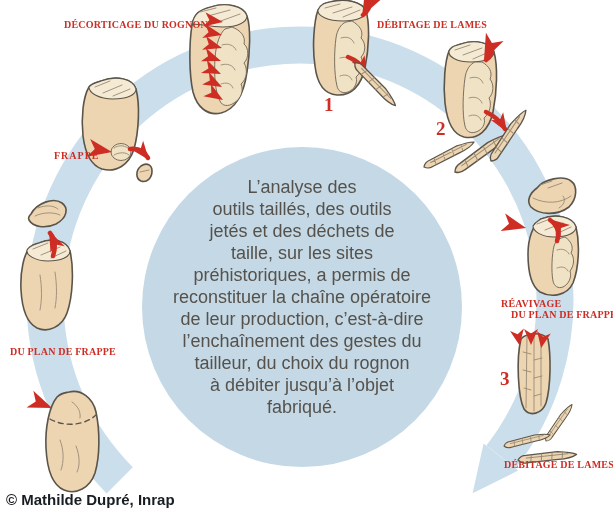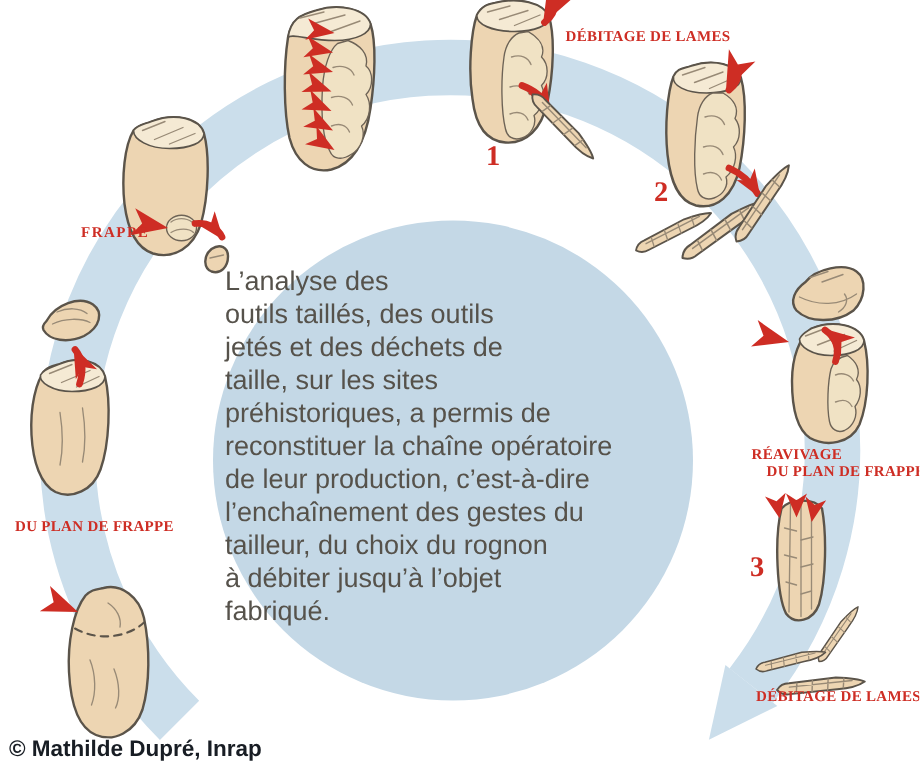--- a/index.html
+++ b/index.html
@@ -21,21 +21,21 @@
   .circleFill{fill:var(--circle);}
   .dashed{fill:none;stroke:var(--outline);stroke-width:1.4;stroke-dasharray:5 4;stroke-linecap:round;}
   #blade .stone{stroke-width:1.2;}
   .red-label{position:absolute;font-family:"Liberation Serif",serif;font-weight:bold;
              font-size:10px;line-height:11px;color:var(--red);letter-spacing:0.2px;white-space:nowrap;}
   .indent1{display:block;padding-left:8px;}
   .indent2{display:block;padding-left:10px;}
   .ln{display:block;}
   .step-num{position:absolute;font-family:"Liberation Serif",serif;font-weight:bold;
             font-size:19px;color:var(--red);}
-  .center-text{position:absolute;left:150px;top:176px;width:304px;
+  .center-text{position:absolute;left:150px;top:176px;width:304px;text-align:center;
                font-size:18px;line-height:22px;color:var(--paragraph);white-space:pre-line;}
   .credit{position:absolute;left:6px;top:491px;font-weight:bold;font-size:15px;color:#181d24;
           text-shadow:-1px -1px 0 #fff,1px -1px 0 #fff,-1px 1px 0 #fff,1px 1px 0 #fff,
                       0 -1px 0 #fff,0 1px 0 #fff,-1px 0 0 #fff,1px 0 0 #fff;}
 </style>
 </head>
 <body>
 
 <div class="stage">
 
@@ -156,20 +156,21 @@
         <use href="#chevron" class="redfill" transform="translate(510,331) rotate(-10)"></use>
         <use href="#chevron" class="redfill" transform="translate(524,329)"></use>
         <use href="#chevron" class="redfill" transform="translate(537,331) rotate(10)"></use>
       </g>
       <use href="#blade" transform="translate(546,441) rotate(-55) scale(0.8)"></use>
       <use href="#blade" transform="translate(504,446) rotate(-14) scale(0.85)"></use>
       <use href="#blade" transform="translate(518,460) rotate(-6) scale(1.05)"></use>
     </g>
   </svg>
 
+  <div class="red-label" style="left:64px;top:19px">DÉCORTICAGE DU ROGNON</div>
   <div class="red-label" style="left:377px;top:19px">DÉBITAGE DE LAMES</div>
   <div class="red-label" style="left:54px;top:150px;letter-spacing:1px">FRAPPE</div>
   <div class="red-label" style="left:2px;top:346px">
     <span class="indent1">DU PLAN DE FRAPPE</span>
   </div>
   <div class="red-label" style="left:501px;top:298px">
     <span class="ln">RÉAVIVAGE</span>
     <span class="indent2">DU PLAN DE FRAPPE</span>
   </div>
   <div class="red-label" style="left:504px;top:459px">DÉBITAGE DE LAMES</div>

